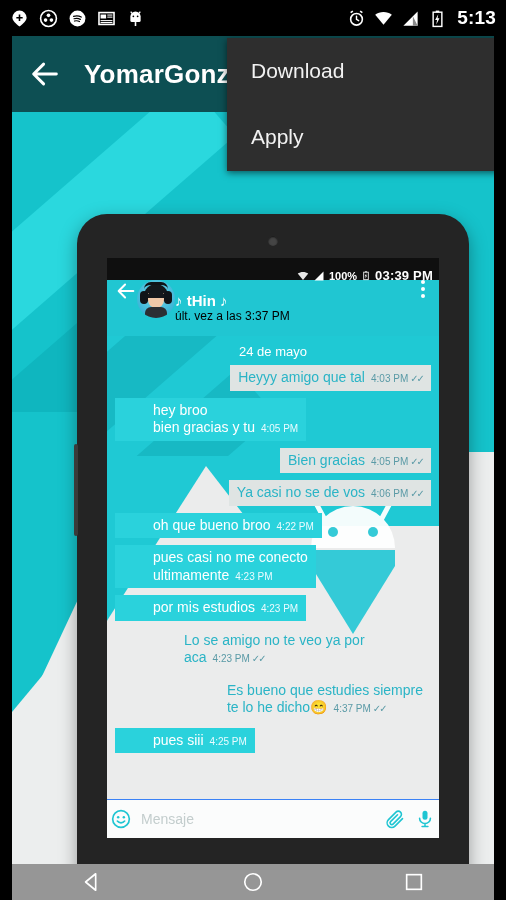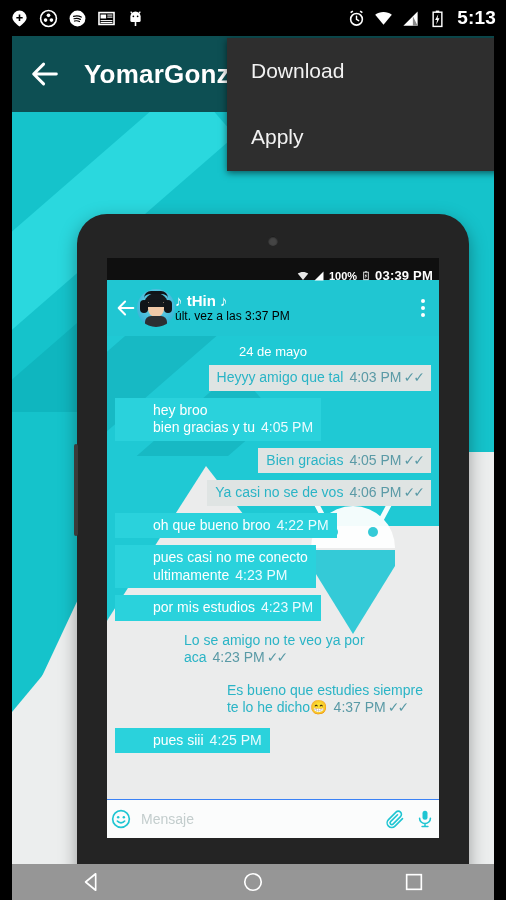--- a/index.html
+++ b/index.html
@@ -103,21 +103,21 @@
   .inner-status {
     height: 22px; background: #0f0f0f; display: flex; align-items: center;
     padding: 0 6px; color: #fff; font-size: 12px; gap: 5px; flex-direction: column;
   }
   .inner-status .ir { margin-left: auto; display: flex; align-items: center; gap: 4px; }
   .inner-pct { font-size: 11px; font-weight: bold; }
   .inner-time { font-size: 13px; font-weight: bold; letter-spacing: .2px; }
 
   
   .chat-header {
-    height: 56px; background: #20c6d2; display: flex; align-items: center;
+    height: 56px; background: #20c6d2; display: flex; 
     padding: 0 8px; 
   }
   .ch-back { width: 22px; height: 22px; flex: none; }
   .avatar {
     width: 38px; height: 38px; border-radius: 50%; flex: none;
     background: radial-gradient(circle at 50% 40%, #79d8e8 0%, #3bb6d8 70%, #2a9ec4 100%);
     position: relative; overflow: hidden;
   }
   .av-hair { position:absolute; left:7px; top:4px; width:24px; height:17px; background:#14181c; border-radius:12px 12px 4px 4px;}
   .av-face { position:absolute; left:11px; top:13px; width:16px; height:15px; background:#f0c9a8; border-radius:0 0 8px 8px;}
@@ -152,21 +152,21 @@
   .row { display: flex; margin-bottom: 7px; }
   .row.out { justify-content: flex-end; }
   .row.in  { justify-content: flex-start; }
   .bub {
     max-width: 255px; padding: 4px 8px 4px 8px;
     font-size: 14px; line-height: 1.25; position: relative;
   }
   .bub.out { background: #dfe4e3; color: #2ab4c6; }
   .bub.out.flat { background: transparent; }
   .bub.in  { background: #2ad2dc; color: #ffffff; padding-left: 38px; }
-  .meta { font-size: 14px; margin-left: 6px; white-space: nowrap; }
+  .meta { font-size: 10px; margin-left: 6px; white-space: nowrap; }
   .bub.out .meta { color: #5a9aa6; }
   .bub.in .meta  { color: #eafcff; }
   .ticks { letter-spacing: -2px; margin-left: 2px; }
   .bub-line { display: inline; }
 
   
   .inputbar {
     height: 39px; background: #fbfcfc; display: flex; align-items: center;
     padding: 0 4px; gap: 10px; border-top: 1px solid #3b82f6;
   }

